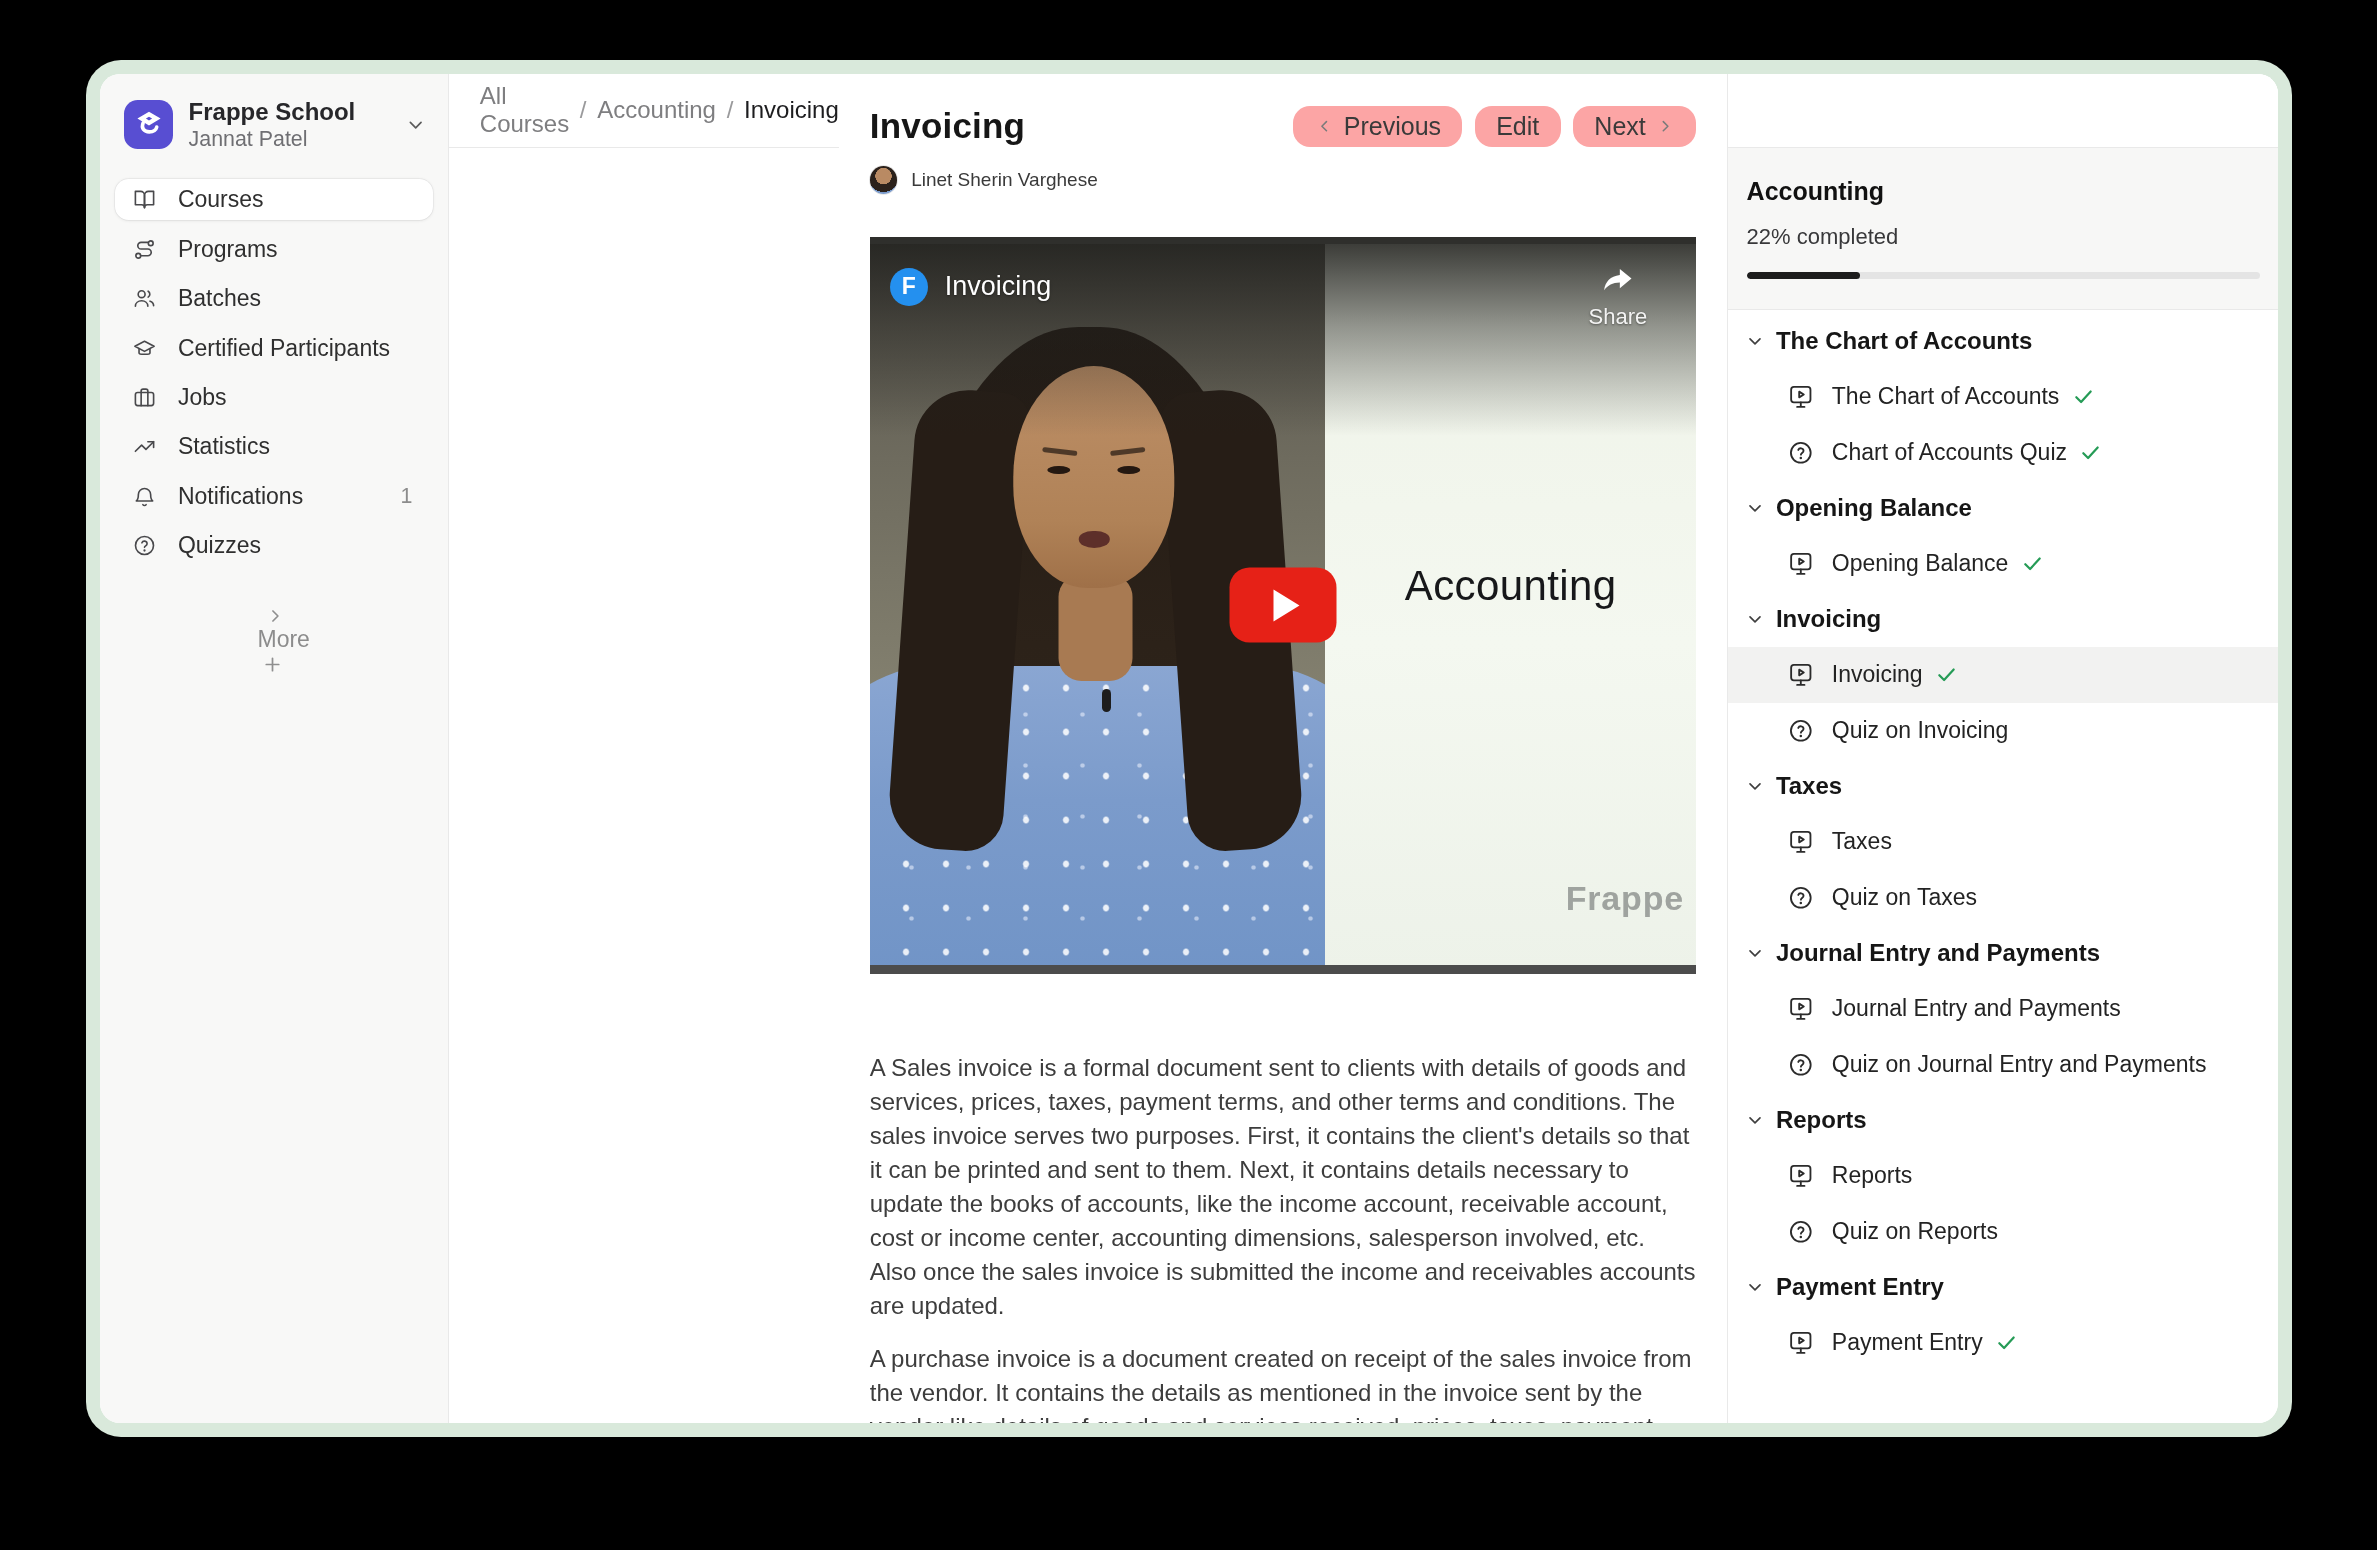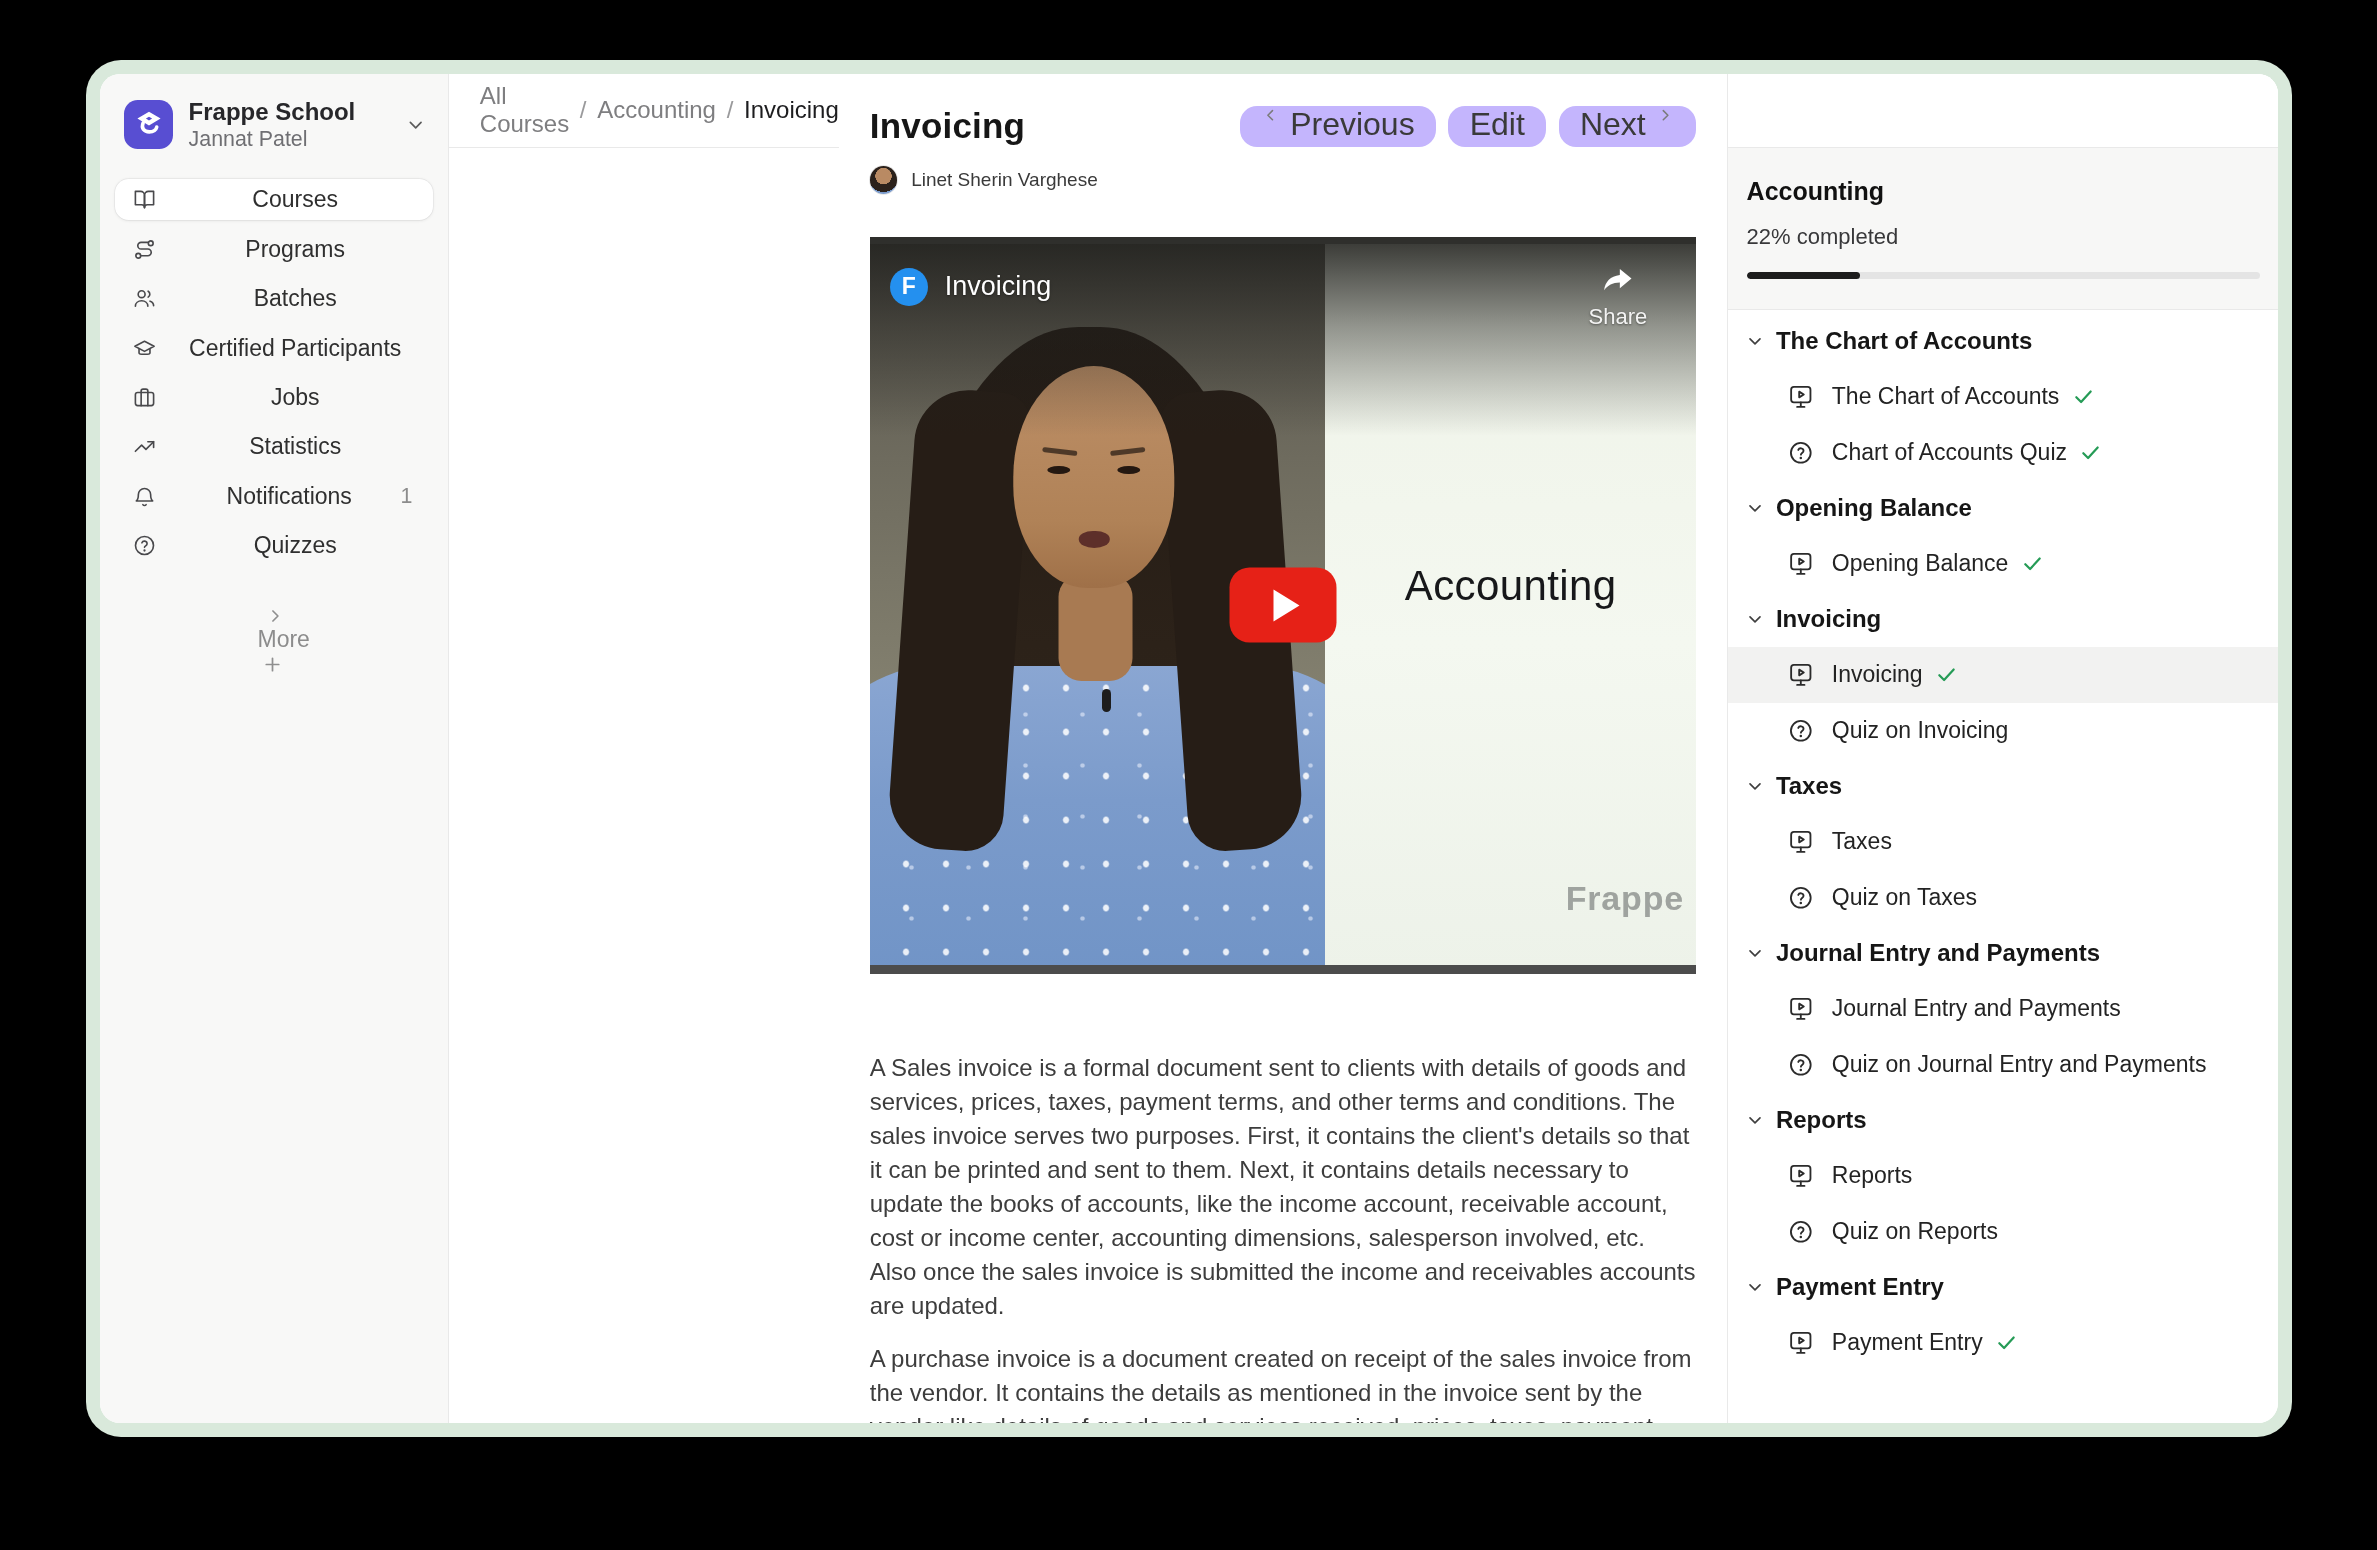--- a/index.html
+++ b/index.html
@@ -17,21 +17,21 @@
   .school { display:flex; align-items:center; padding:23px 21.4px 0 24.5px; }
   .school-logo { width:49px; height:49px; border-radius:13.8px; background:#584ed2; flex:0 0 49px;
                  display:flex; align-items:center; justify-content:center; }
   .school-meta { margin-left:15.3px; flex:1; min-width:0; }
   .school-name { font-size:24px; font-weight:700; color:#27272a; line-height:29px; }
   .school-user { font-size:21.4px; color:#6f6f73; line-height:26px; }
   .school-chevron { color:#5c5c5c; margin-left:6.1px; }
 
   .nav { margin-top:27.6px; padding:0 15.3px; display:flex; flex-direction:column; gap:8.4px; }
   .nav-item { height:41px; border-radius:13.8px; display:flex; align-items:center;
-              padding:0 20px 0 18.4px; color:#2f2f2f;text-align:center; }
+              padding:0 20px 0 18.4px; color:#2f2f2f; }
   .nav-item .nicon { width:23px; height:23px; color:#49494c; flex:0 0 23px; }
   .nav-item .nlabel { font-size:23px; margin-left:21.4px; flex:1; }
   .nav-item.active { background:#fff; box-shadow:0 0.8px 3.1px rgba(0,0,0,.08), 0 0 0 0.8px #ececec; }
   .nav-item .nbadge { font-size:21.4px; color:#8c8c8c; }
   .nav-more { margin-top:20px;flex-direction:column; }
   .nav-more .nicon { color:#8f8f8f; width:20px; height:20px; flex-basis:20px; margin-left:3.1px;}
   .nav-more .nlabel { color:#8c8c8c; }
   .nav-more .plus { color:#8f8f8f; }
 
   .sidebar-bottom { margin-top:auto; padding:0 15.3px 12.3px 15.3px; }
@@ -44,22 +44,22 @@
   .crumbbar { height:74px; flex:0 0 74px; border-bottom:1.5px solid #e9e9e9; display:flex;
               align-items:center; padding-left:31px; font-size:24px; }
   .crumb { color:#7e7e80; }
   .crumb-sep { color:#9a9a9c; margin:0 10.7px; }
   .crumb-current { color:#1d1d1f; }
 
   .content { flex:1 1 auto; overflow:hidden; padding:31px 31px 0 31px; }
   .title-row { display:flex; align-items:center; justify-content:space-between; height:43px; }
   .page-title { font-size:35px; font-weight:700; color:#161616; letter-spacing:0.2px; }
   .btn-group { display:flex; gap:12.3px; }
-  .btn { height:41px; border-radius:17px; background:#c4b5fd; border:none; display:inline-flex;
-         align-items:flex-start; padding:0 21.4px; font-size:32px; color:#3a3a3a; font-family:inherit; }
+  .btn { height:41px; border-radius:17px; background:#fca5a5; border:none; display:inline-flex;
+         align-items:center; padding:0 21.4px; font-size:25px; color:#3a3a3a; font-family:inherit; }
   .btn .bchev { width:18.4px; height:18.4px; color:#7b7b7b; }
   .btn .bchev.l { margin-right:10.7px; } .btn .bchev.r { margin-left:10.7px; }
 
   .author-row { margin-top:18.4px; display:flex; align-items:center; height:27.6px; }
   .avatar { width:27.6px; height:27.6px; border-radius:50%;
             background:radial-gradient(circle at 50% 36%, #b98a63 0 36%, #2b211b 37% 70%, #7b9bcb 71%);
             box-shadow:0 0 0 0.8px rgba(0,0,0,.12); }
   .author-name { margin-left:13.8px; font-size:19px; color:#3a3a3a; }
 
   

